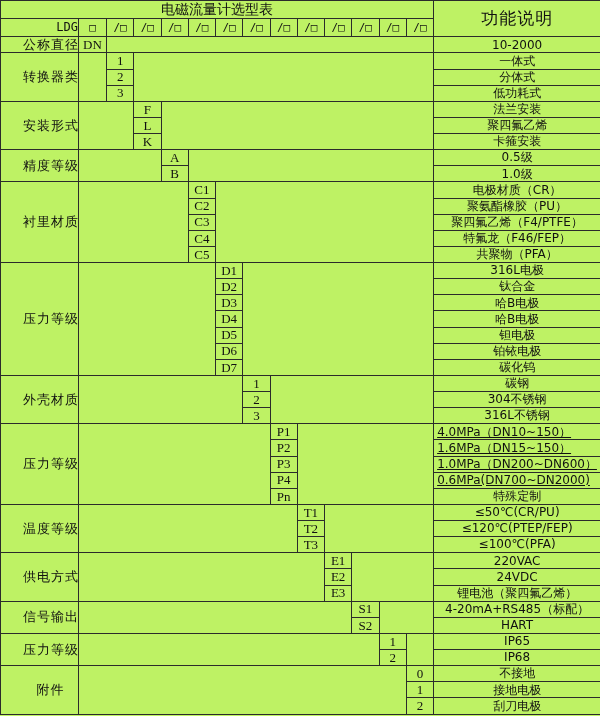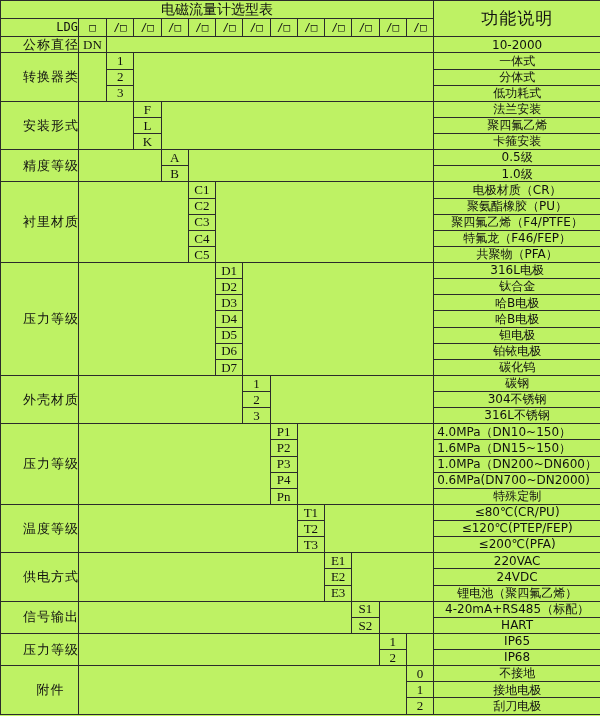--- a/index.html
+++ b/index.html
@@ -19,21 +19,21 @@
     overflow:hidden;white-space:nowrap;
   }
   tr{height:16px;}
   tr.r-title{height:18px;}
   tr.r-model{height:18px;}
   .title-cell{font-size:14px;}
   .func-header{font-size:17px;letter-spacing:1px;text-align:center;}
   .label-cell{font-size:13px;letter-spacing:1px;padding-left:22px;}
   .code-cell{font-size:13px;font-family:Liberation Serif, serif;}
   .desc-cell{font-size:12px;}
-  .desc-cell.ta-left{text-align:left;padding-left:3px;}
+  .desc-cell.ta-left{text-align:left;padding-left:3px;text-decoration:underline;}
   .model-prefix{text-align:right;padding-left:8px;font-family:"DejaVu Sans Mono","DejaVu Sans",monospace;font-size:12px;}
   .model-box{font-size:11px;font-family:"DejaVu Sans Mono","DejaVu Sans",monospace;}
   .empty-cell{border:1px solid #2b2b2b;}
 </style>
 </head>
 <body>
 
 <div class="page">
   <table id="sel-table">
     <colgroup>
@@ -211,29 +211,29 @@
         </tr>
         <tr>
           <td class="code-cell">Pn</td>
           <td class="desc-cell">特殊定制</td>
         </tr>
         <tr>
           <td class="label-cell" rowspan="3">温度等级</td>
           <td class="empty-cell" rowspan="3" colspan="8"></td>
           <td class="code-cell">T1</td>
           <td class="empty-cell" rowspan="3" colspan="4"></td>
-          <td class="desc-cell">≤80℃(CR/PU)</td>
+          <td class="desc-cell">≤50℃(CR/PU)</td>
         </tr>
         <tr>
           <td class="code-cell">T2</td>
           <td class="desc-cell">≤120℃(PTEP/FEP)</td>
         </tr>
         <tr>
           <td class="code-cell">T3</td>
-          <td class="desc-cell">≤200℃(PFA)</td>
+          <td class="desc-cell">≤100℃(PFA)</td>
         </tr>
         <tr>
           <td class="label-cell" rowspan="3">供电方式</td>
           <td class="empty-cell" rowspan="3" colspan="9"></td>
           <td class="code-cell">E1</td>
           <td class="empty-cell" rowspan="3" colspan="3"></td>
           <td class="desc-cell">220VAC</td>
         </tr>
         <tr>
           <td class="code-cell">E2</td>

